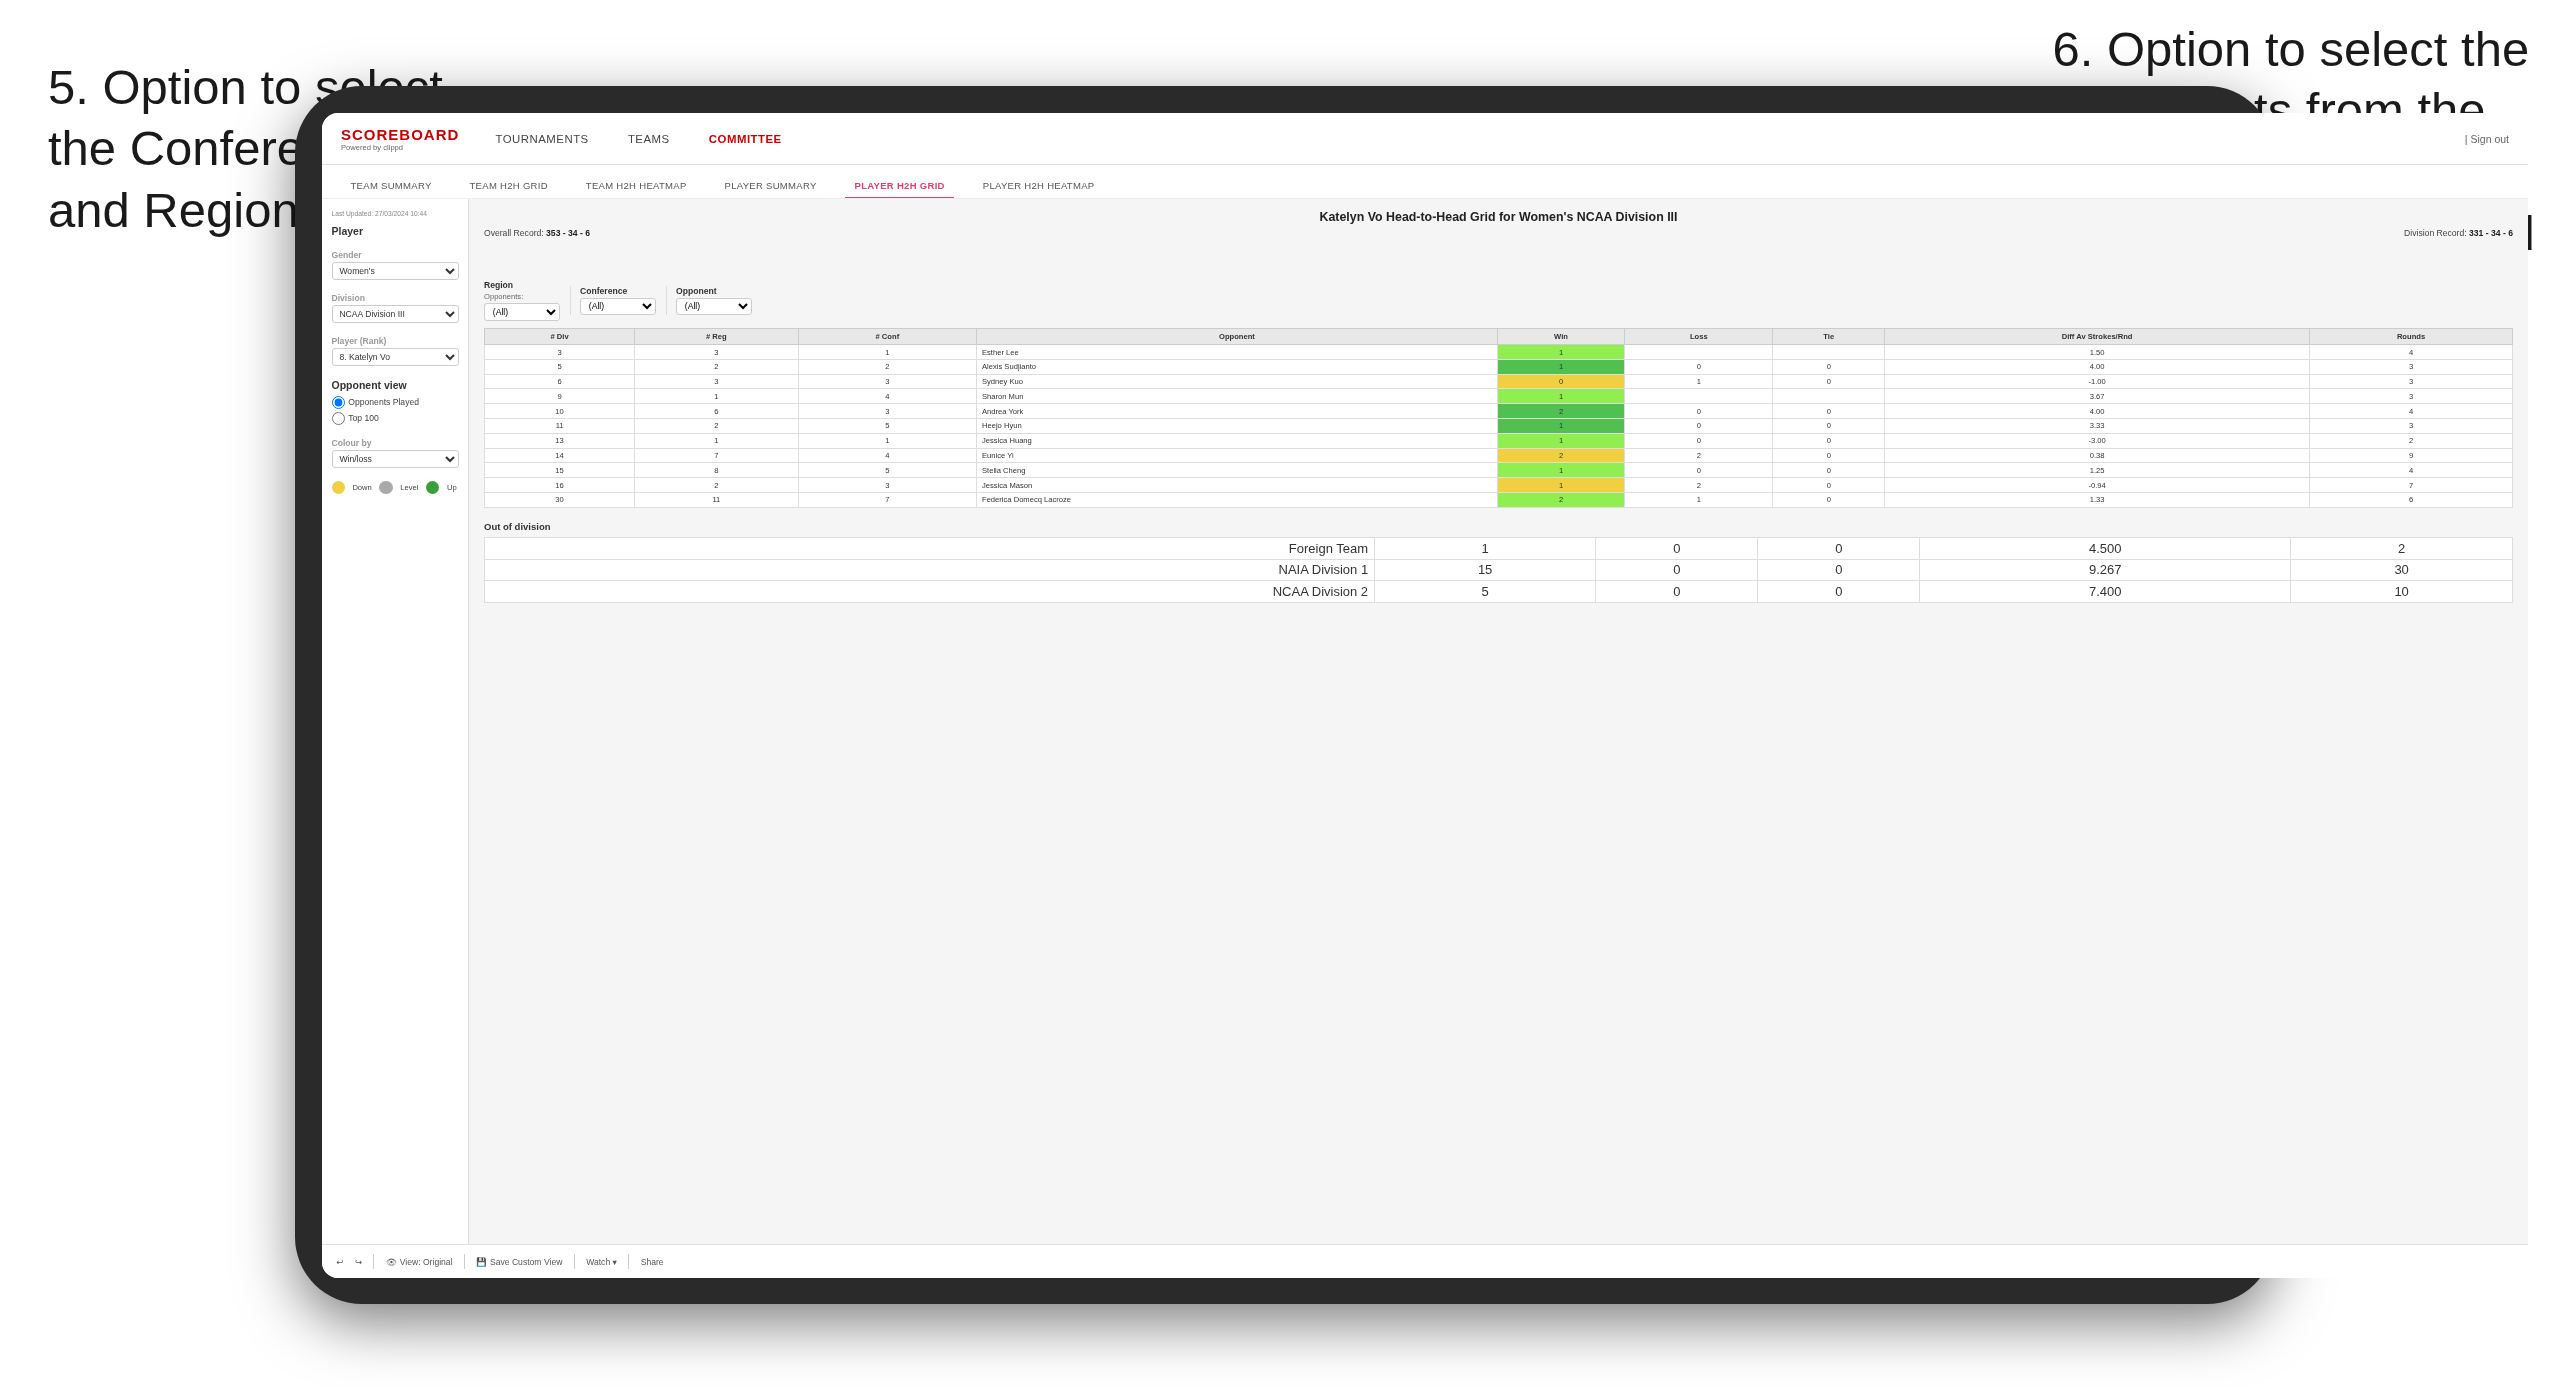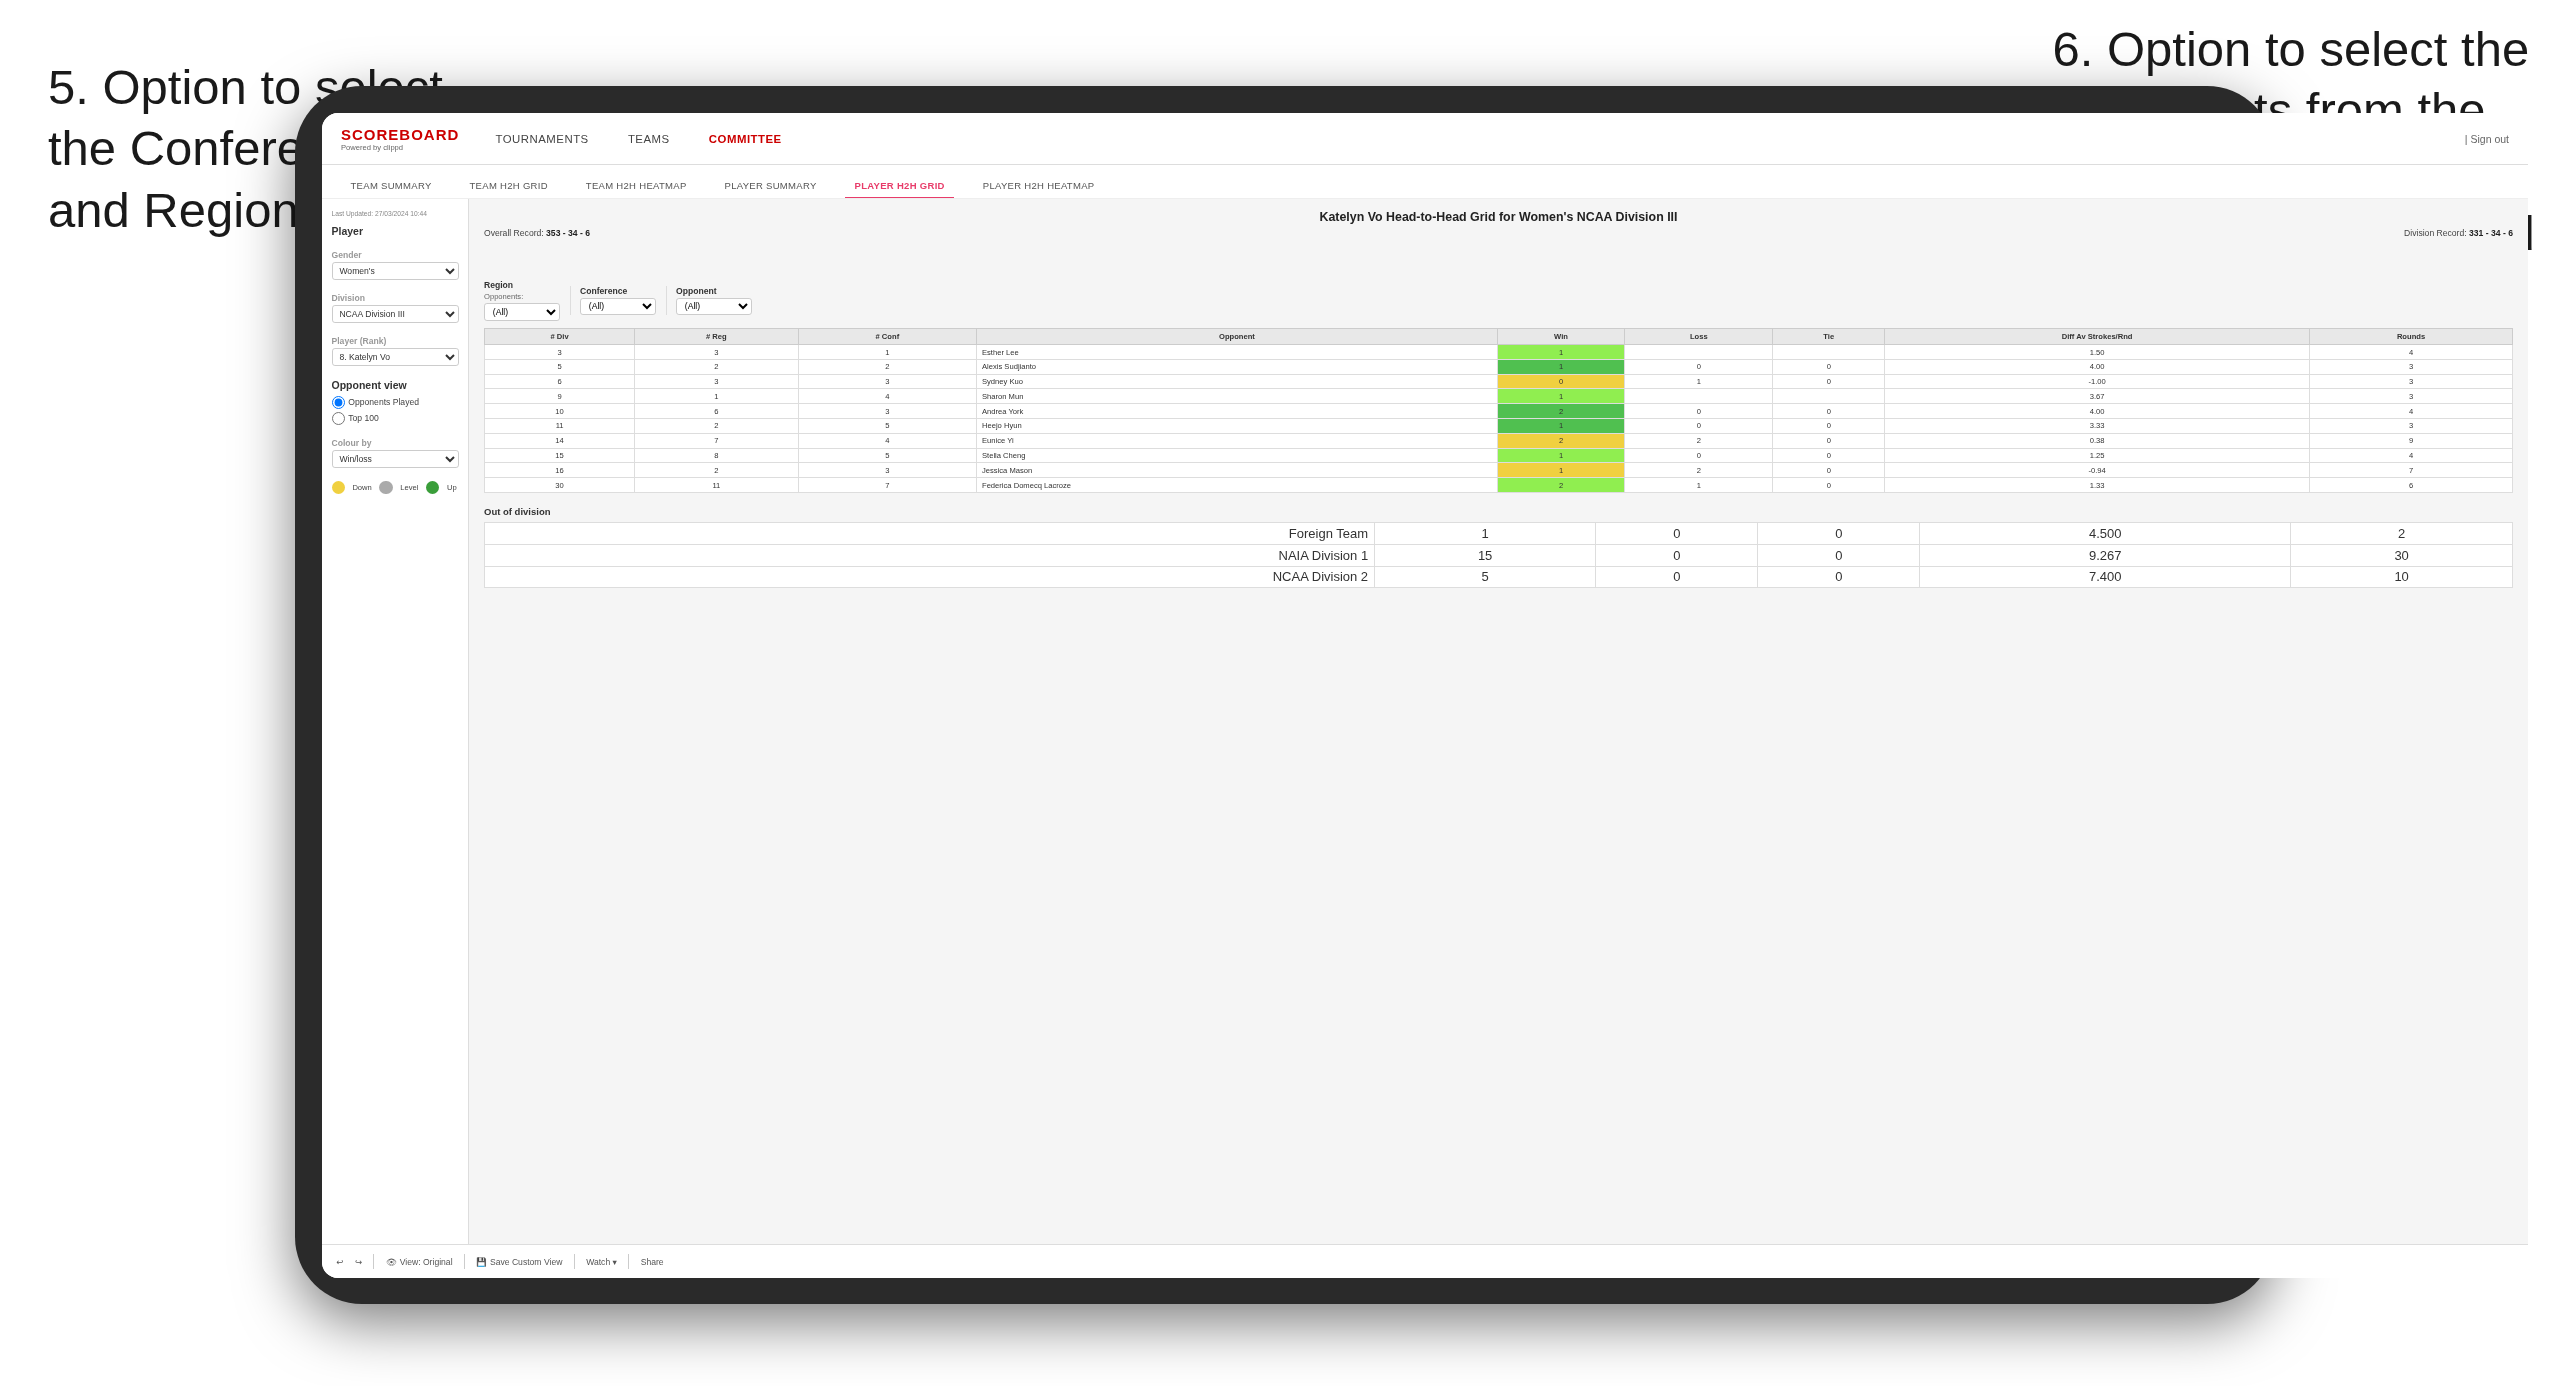--- a/index.html
+++ b/index.html
@@ -605,20 +605,31 @@
                 <tr>
                   <td>11</td>
                   <td>2</td>
                   <td>5</td>
                   <td class="name-cell">Heejo Hyun</td>
                   <td style="background: rgb(80, 192, 80);">1</td>
                   <td>0</td>
                   <td>0</td>
                   <td>3.33</td>
                   <td>3</td>
+                </tr>
+                <tr>
+                  <td>13</td>
+                  <td>1</td>
+                  <td>1</td>
+                  <td class="name-cell">Jessica Huang</td>
+                  <td style="background: rgb(144, 238, 80);">1</td>
+                  <td>0</td>
+                  <td>0</td>
+                  <td>-3.00</td>
+                  <td>2</td>
                 </tr>
                 <tr>
                   <td>14</td>
                   <td>7</td>
                   <td>4</td>
                   <td class="name-cell">Eunice Yi</td>
                   <td style="background: rgb(240, 208, 64);">2</td>
                   <td>2</td>
                   <td>0</td>
                   <td>0.38</td>

